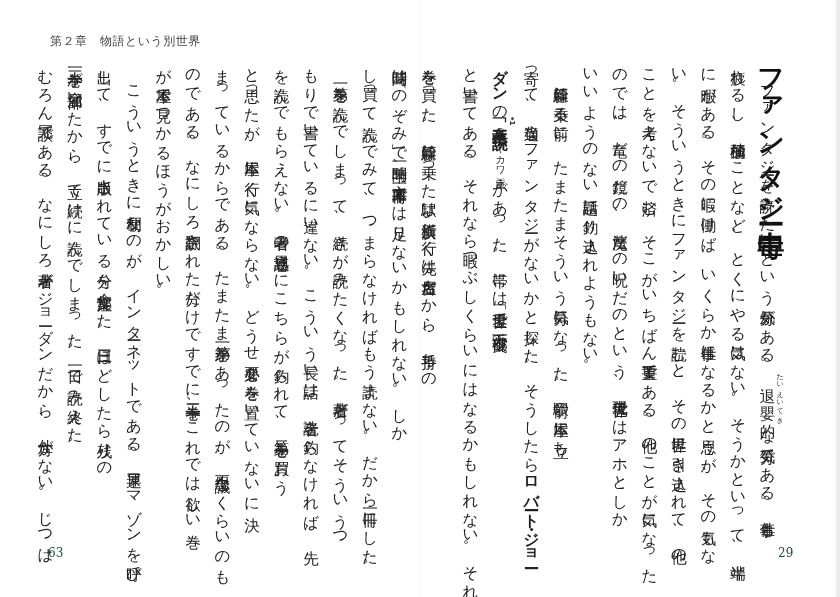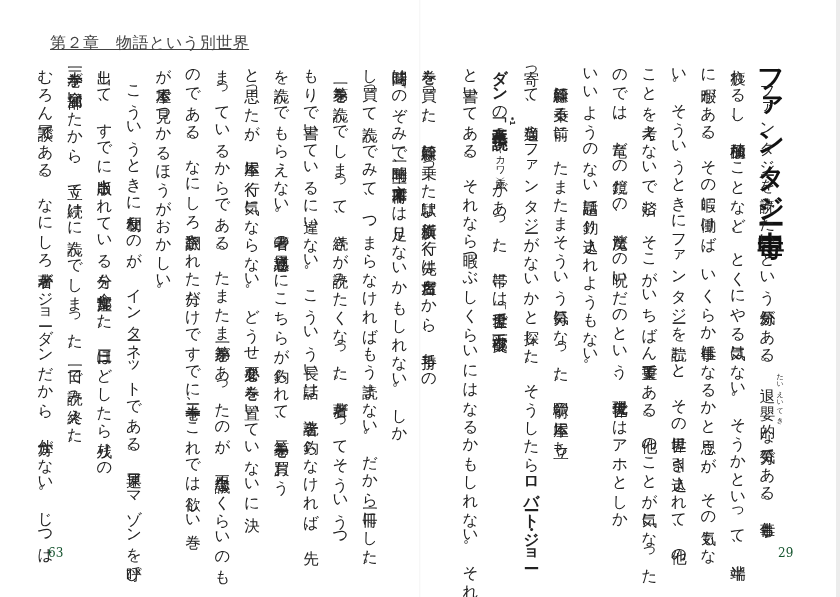--- a/index.html
+++ b/index.html
@@ -15,21 +15,21 @@
       position: absolute; left: 419px; top: 0; width: 2px; height: 597px;
       background: linear-gradient(to right, #f4f4f4, #ffffff);
     }
     .right-edge {
       position: absolute; right: 0; top: 0; width: 4px; height: 597px;
       background: #ececec;
     }
     .running-head {
       position: absolute; left: 50px; top: 33px;
       font-family: "DejaVu Sans", "Liberation Sans", sans-serif;
-      font-size: 16px; color: #444; letter-spacing: 0.5px; text-decoration: underline;
+      font-size: 12px; color: #444; letter-spacing: 0.5px;
     }
     .page {
       position: absolute; top: 58px; height: 460px;
     }
     .vbody {
       writing-mode: vertical-rl;
       -webkit-writing-mode: vertical-rl;
       font-size: 15.5px;
       line-height: 29.5px;
       letter-spacing: 0.8px;

